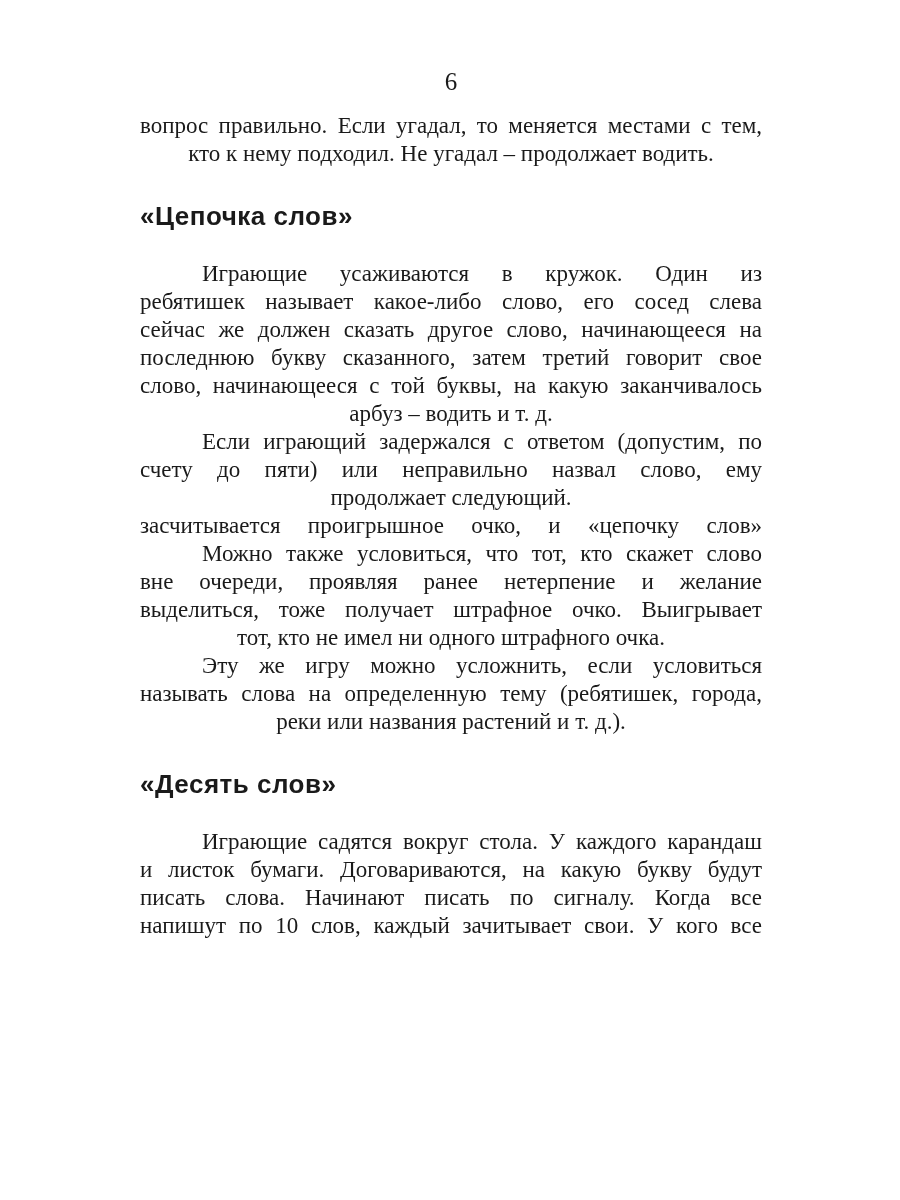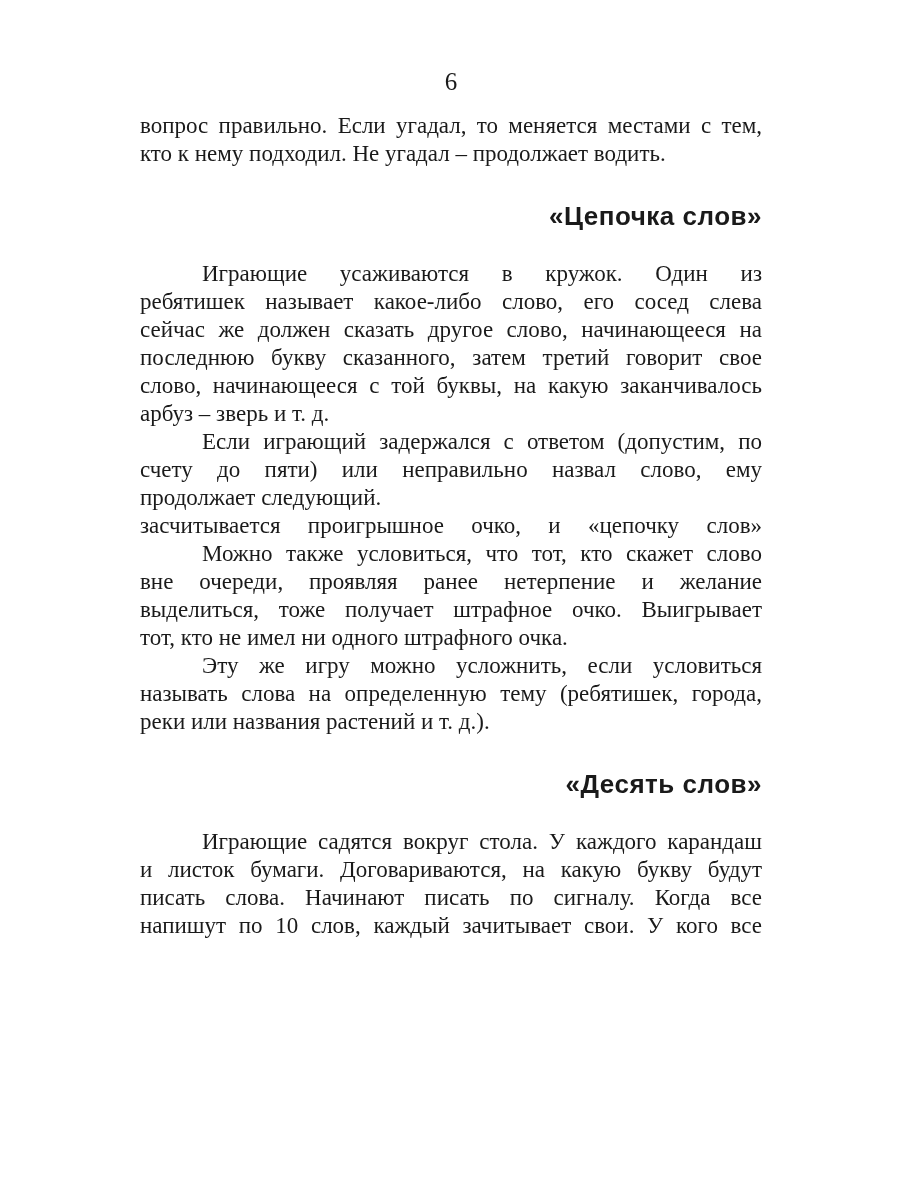--- a/index.html
+++ b/index.html
@@ -27,36 +27,36 @@
     font-size: 25px;
     line-height: 28px;
     margin: 0 0 16px 0;
   }
   .para {
     font-size: 23px;
     line-height: 28px;
     margin: 0;
   }
   .line {
-    text-align: left;
+    text-align: center;
     white-space: normal;
   }
   .line.just {
     text-align: justify;
     text-align-last: justify;
   }
   .line.indent {
     padding-left: 62px;
   }
   .heading {
     font-family: "Liberation Sans", sans-serif;
     font-weight: bold;
     font-size: 26px;
     line-height: 28px;
-    text-align: right;
+    text-align: left;
     letter-spacing: 0.5px;
     color: #1a1a1a;
     margin: 34px 0 30px 0;
   }
   .heading.second {
     margin: 34px 0 30px 0;
   }
 </style>
 </head>
 <body>
@@ -71,21 +71,21 @@
     </div>
 
   <h2 class="heading">«Цепочка слов»</h2>
 
   <div class="para">
       <div class="line just indent">Играющие усаживаются в кружок. Один из</div>
       <div class="line just">ребятишек называет какое-либо слово, его сосед слева</div>
       <div class="line just">сейчас же должен сказать другое слово, начинающееся на</div>
       <div class="line just">последнюю букву сказанного, затем третий говорит свое</div>
       <div class="line just">слово, начинающееся с той буквы, на какую заканчивалось</div>
-      <div class="line">арбуз – зверь и т. д.</div>
+      <div class="line">арбуз – водить и т. д.</div>
     </div>
 
 
   <div class="para">
       <div class="line just indent">Если играющий задержался с ответом (допустим, по</div>
       <div class="line just">счету до пяти) или неправильно назвал слово, ему</div>
       <div class="line">продолжает следующий.</div>
       <div class="line just">засчитывается проигрышное очко, и «цепочку слов»</div>
     </div>
 

